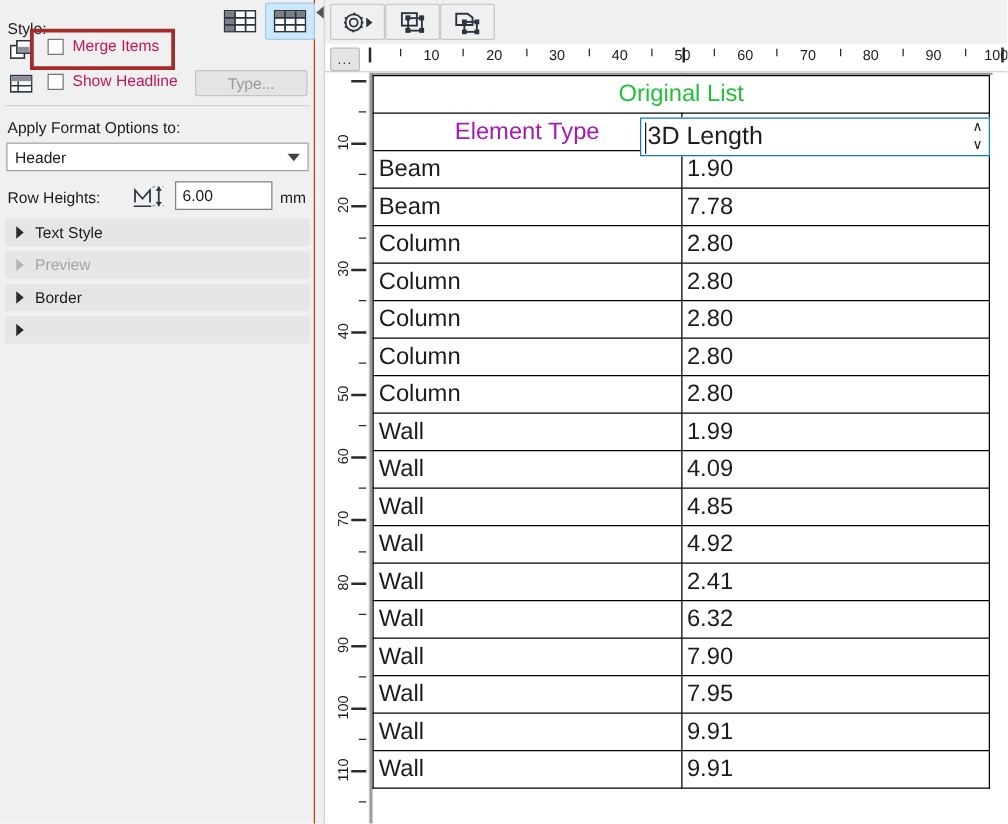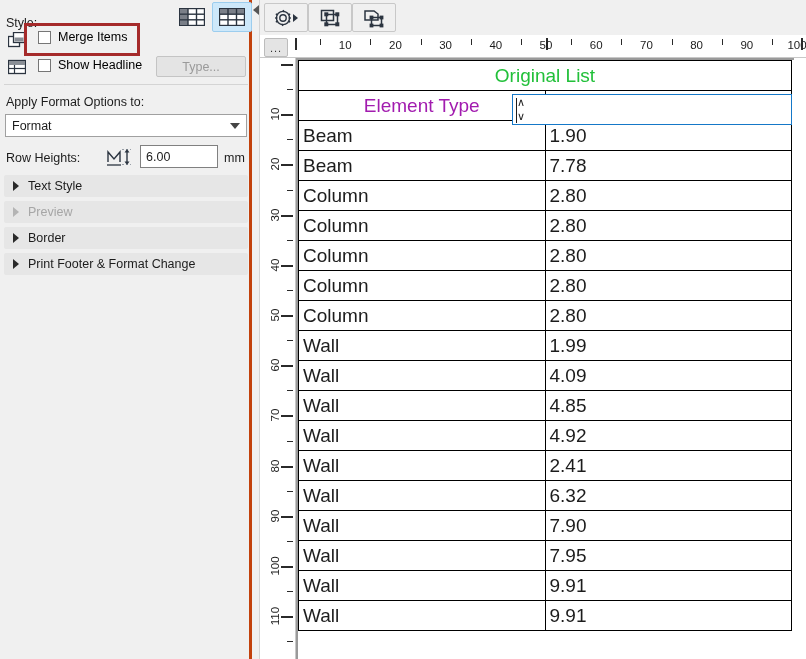--- a/index.html
+++ b/index.html
@@ -13,21 +13,21 @@
     background: #ffffff;
   }
 
   #app { position: relative; width: 806px; height: 659px; }
 
   
   #left-panel {
     position: absolute; left: 0; top: 0;
     width: 252px; height: 659px;
     background: #f0f0f0;
-    border-right: 3px solid #c2410c;
+    border-right: 1px solid #c2410c;
   }
 
   .style-label { position: absolute; left: 6px; top: 16px; font-size: 12.5px; color: #1c1c1c; }
 
   
   .tbl-icon-btn {
     position: absolute; top: 2px; width: 40px; height: 30px;
     display: flex; align-items: center; justify-content: center;
     border: 1px solid transparent; border-radius: 2px;
   }
@@ -41,21 +41,21 @@
   #icon-merge { top: 30px; }
   #icon-headline { top: 57px; }
 
   .chk-row { position: absolute; display: flex; align-items: center; gap: 7px; }
   #row-merge { left: 38px; top: 30px; }
   #row-headline { left: 38px; top: 58px; }
   .chkbox {
     width: 13px; height: 13px; background: #ffffff;
     border: 1px solid #767676; display: inline-block; flex: none;
   }
-  .chk-label { font-size: 12.5px; color: #000000; white-space: nowrap; }
+  .chk-label { font-size: 12.5px; color: #be185d; white-space: nowrap; }
 
   #merge-highlight {
     position: absolute; left: 24px; top: 23px; width: 116px; height: 33px;
     border: 3px solid #a52a2a; background: transparent;
   }
 
   #edit-button {
     position: absolute; left: 156px; top: 56px; width: 90px; height: 21px;
     background: #e4e4e4; border: 1px solid #c4c4c4; border-radius: 2px;
     color: #9a9a9a; font-size: 12.5px;
@@ -294,21 +294,21 @@
 
     <div id="merge-highlight"></div>
 
     <div id="edit-button">Type...</div>
 
     <div id="divider-1"></div>
 
     <div id="apply-label">Apply Format Options to:</div>
 
     <div id="apply-select">
-      <span class="sel-val">Format</span>
+      <span class="sel-val">Header</span>
       <span class="chevron-down"></span>
     </div>
 
     <div id="rowheights-label">Row Heights:</div>
 
     <div id="rowheights-icon">
       <svg width="32" height="22" viewBox="0 0 32 22">
         <path d="M3 16 V6 L9 13 L15 6 V16" fill="none" stroke="#2b3440" stroke-width="1.4"></path>
         <line x1="2" y1="19" x2="16" y2="19" stroke="#2b3440" stroke-width="1.3"></line>
         <line x1="17" y1="3.5" x2="26" y2="3.5" stroke="#9aa0a8" stroke-width="1.2" stroke-dasharray="2,2"></line>
@@ -333,21 +333,20 @@
       <span>Text Style</span>
     </div>
 
     <div class="accordion" id="acc-border">
       <span class="tri-right"></span>
       <span>Border</span>
     </div>
 
     <div class="accordion" id="acc-print">
       <span class="tri-right"></span>
-      <span>Print Footer &amp; Format Change</span>
     </div>
   </div>
 
   <div id="splitter">
     <div id="splitter-arrow"></div>
   </div>
 
   <div id="right-area">
 
     <div id="toolbar">
@@ -527,20 +526,21 @@
             </tr>
             <tr>
               <td class="col-type">Wall</td>
               <td class="col-len">9.91</td>
             </tr>
           </tbody>
       </table>
 
       <div id="edit-cell" style="border-color: rgb(21, 120, 200);">
         <div id="edit-caret"></div>
+        <div id="edit-text">3D Length</div>
         <div id="edit-spinner">
           <span class="sp-arrow">∧</span>
           <span class="sp-arrow">∨</span>
         </div>
       </div>
     </div>
   </div>
 </div>
 
 </body></html>

